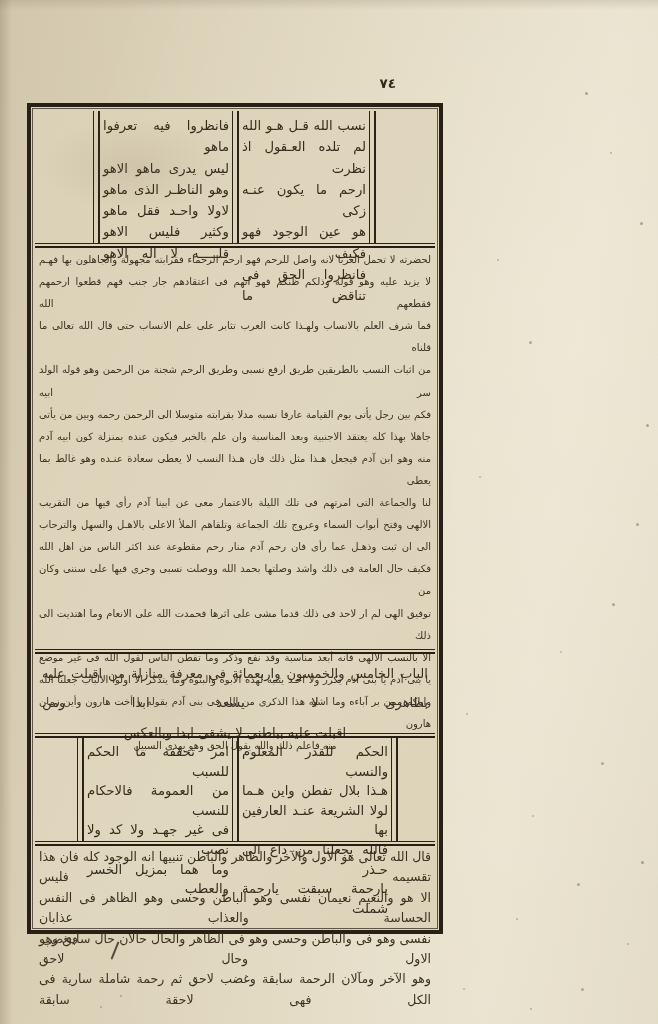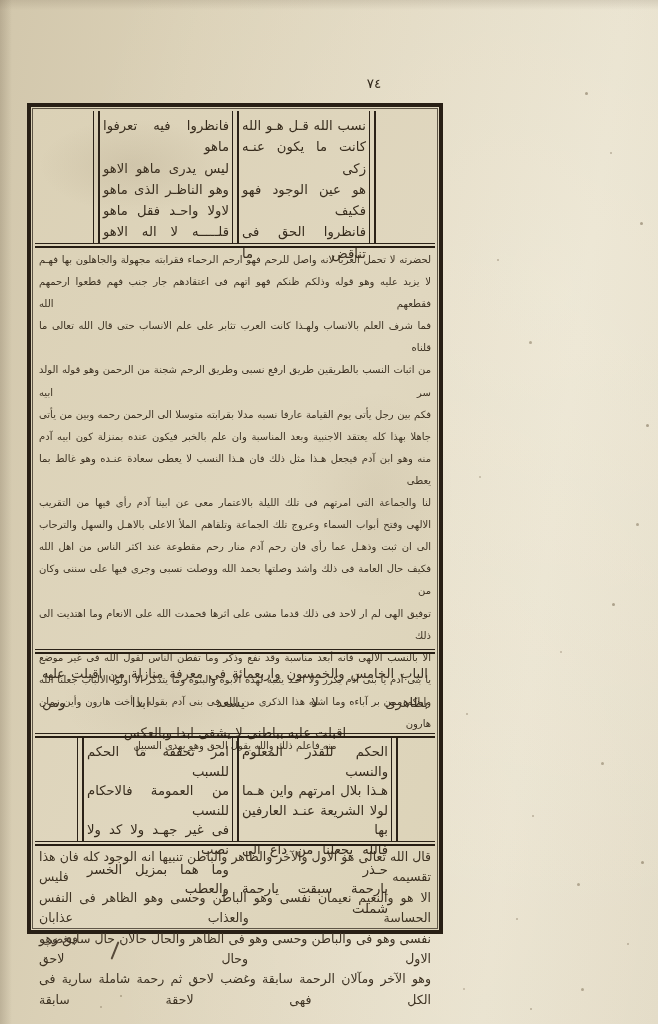--- a/index.html
+++ b/index.html
@@ -14,22 +14,22 @@
       radial-gradient(ellipse at 85% 28%, rgba(255,252,240,.28), transparent 62%),
       radial-gradient(ellipse at 70% 85%, rgba(255,250,238,.18), transparent 55%),
       linear-gradient(98deg,#d2c7ac 0%,#dbd1b7 25%,#e1d8c1 52%,#e7e0cc 78%,#e2dac5 100%);
   }
   .edge-shadow-left{position:absolute;left:0;top:0;width:12px;height:100%;
     background:linear-gradient(to right, rgba(92,77,56,.22), transparent);}
   .edge-shadow-top{position:absolute;left:0;top:0;width:100%;height:10px;
     background:linear-gradient(to bottom, rgba(92,77,56,.14), transparent);}
 
   .folio{
-    position:absolute;left:352px;top:75px;width:44px;text-align:center;
-    font-size:13.5px;color:#342a1c;letter-spacing:1px;
+    position:absolute;left:352px;top:75px;width:44px;text-align:right;
+    font-size:13.5px;color:#342a1c;letter-spacing:1px;font-weight:bold;
   }
 
   .frame{
     position:absolute;left:27px;top:103px;width:416px;height:831px;
     box-sizing:border-box;border:4px solid #281f15;
     background:linear-gradient(115deg,#dbd1b6,#e0d7bf 60%,#dcd3b8);
     display:flex;flex-direction:column;padding:4px 3px 2px;
   }
   .frame::before{
     content:"";position:absolute;inset:1px;border:1px solid rgba(40,31,21,.7);
@@ -88,30 +88,32 @@
 
   <div class="folio" lang="ar">٧٤</div>
 
   <div class="frame">
 
     <div class="poem poem-top" lang="ar">
       <div class="pgut gt-r1"></div>
       <div class="vrule"></div>
       <div class="pcol gc-r1">
         <div class="vl">نسب الله قـل هـو الله</div>
-        <div class="vl">كانت ما يكون عنـه زكى</div>
+        <div class="vl">لم تلده العـقول اذ نظرت</div>
+        <div class="vl">ارحم ما يكون عنـه زكى</div>
         <div class="vl">هو عين الوجود فهو فكيف</div>
         <div class="vl">فانظروا الحق فى تناقض ما</div>
       </div>
       <div class="vrule"></div>
       <div class="pcol gc-l1">
         <div class="vl">فانظروا فيه تعرفوا ماهو</div>
         <div class="vl">ليس يدرى ماهو الاهو</div>
         <div class="vl">وهو الناظـر الذى ماهو</div>
         <div class="vl">لاولا واحـد فقل ماهو</div>
+        <div class="vl">وكثير فليس الاهو</div>
         <div class="vl">قلـــــه لا اله الاهو</div>
       </div>
       <div class="vrule"></div>
       <div class="pgut gt-l1"></div>
     </div>
 
     <div class="hdiv"></div>
 
     <div class="prose main-prose" lang="ar">
       <div class="pl">لحضرته لا تحمل الغربا لانه واصل للرحم فهو ارحم الرحماء فقرابته مجهولة والجاهلون بها فهـم</div>
@@ -139,21 +141,21 @@
       <div class="hline2">اقبلت عليه بباطنى لا يشقى ابدا وبالعكس</div>
     </div>
 
     <div class="hdiv"></div>
 
     <div class="poem poem-bottom" lang="ar">
       <div class="pgut gt-r2"></div>
       <div class="vrule"></div>
       <div class="pcol gc-r2">
         <div class="vl">الحكم للقدر المعلوم والنسب</div>
-        <div class="vl">هـذا بلال امرتهم واين هـما</div>
+        <div class="vl">هـذا بلال تفطن واين هـما</div>
         <div class="vl">لولا الشريعة عنـد العارفين بها</div>
         <div class="vl">فالله يجعلنا من داع الى حـذر</div>
         <div class="vl">يارحمة سبقت يارحمة شملت</div>
       </div>
       <div class="vrule"></div>
       <div class="pcol gc-l2">
         <div class="vl">امر تحققه ما الحكم للسبب</div>
         <div class="vl">من العمومة فالاحكام للنسب</div>
         <div class="vl">فى غير جهـد ولا كد ولا نصب</div>
         <div class="vl">وما هما بمزيل الخسر والعطب</div>

